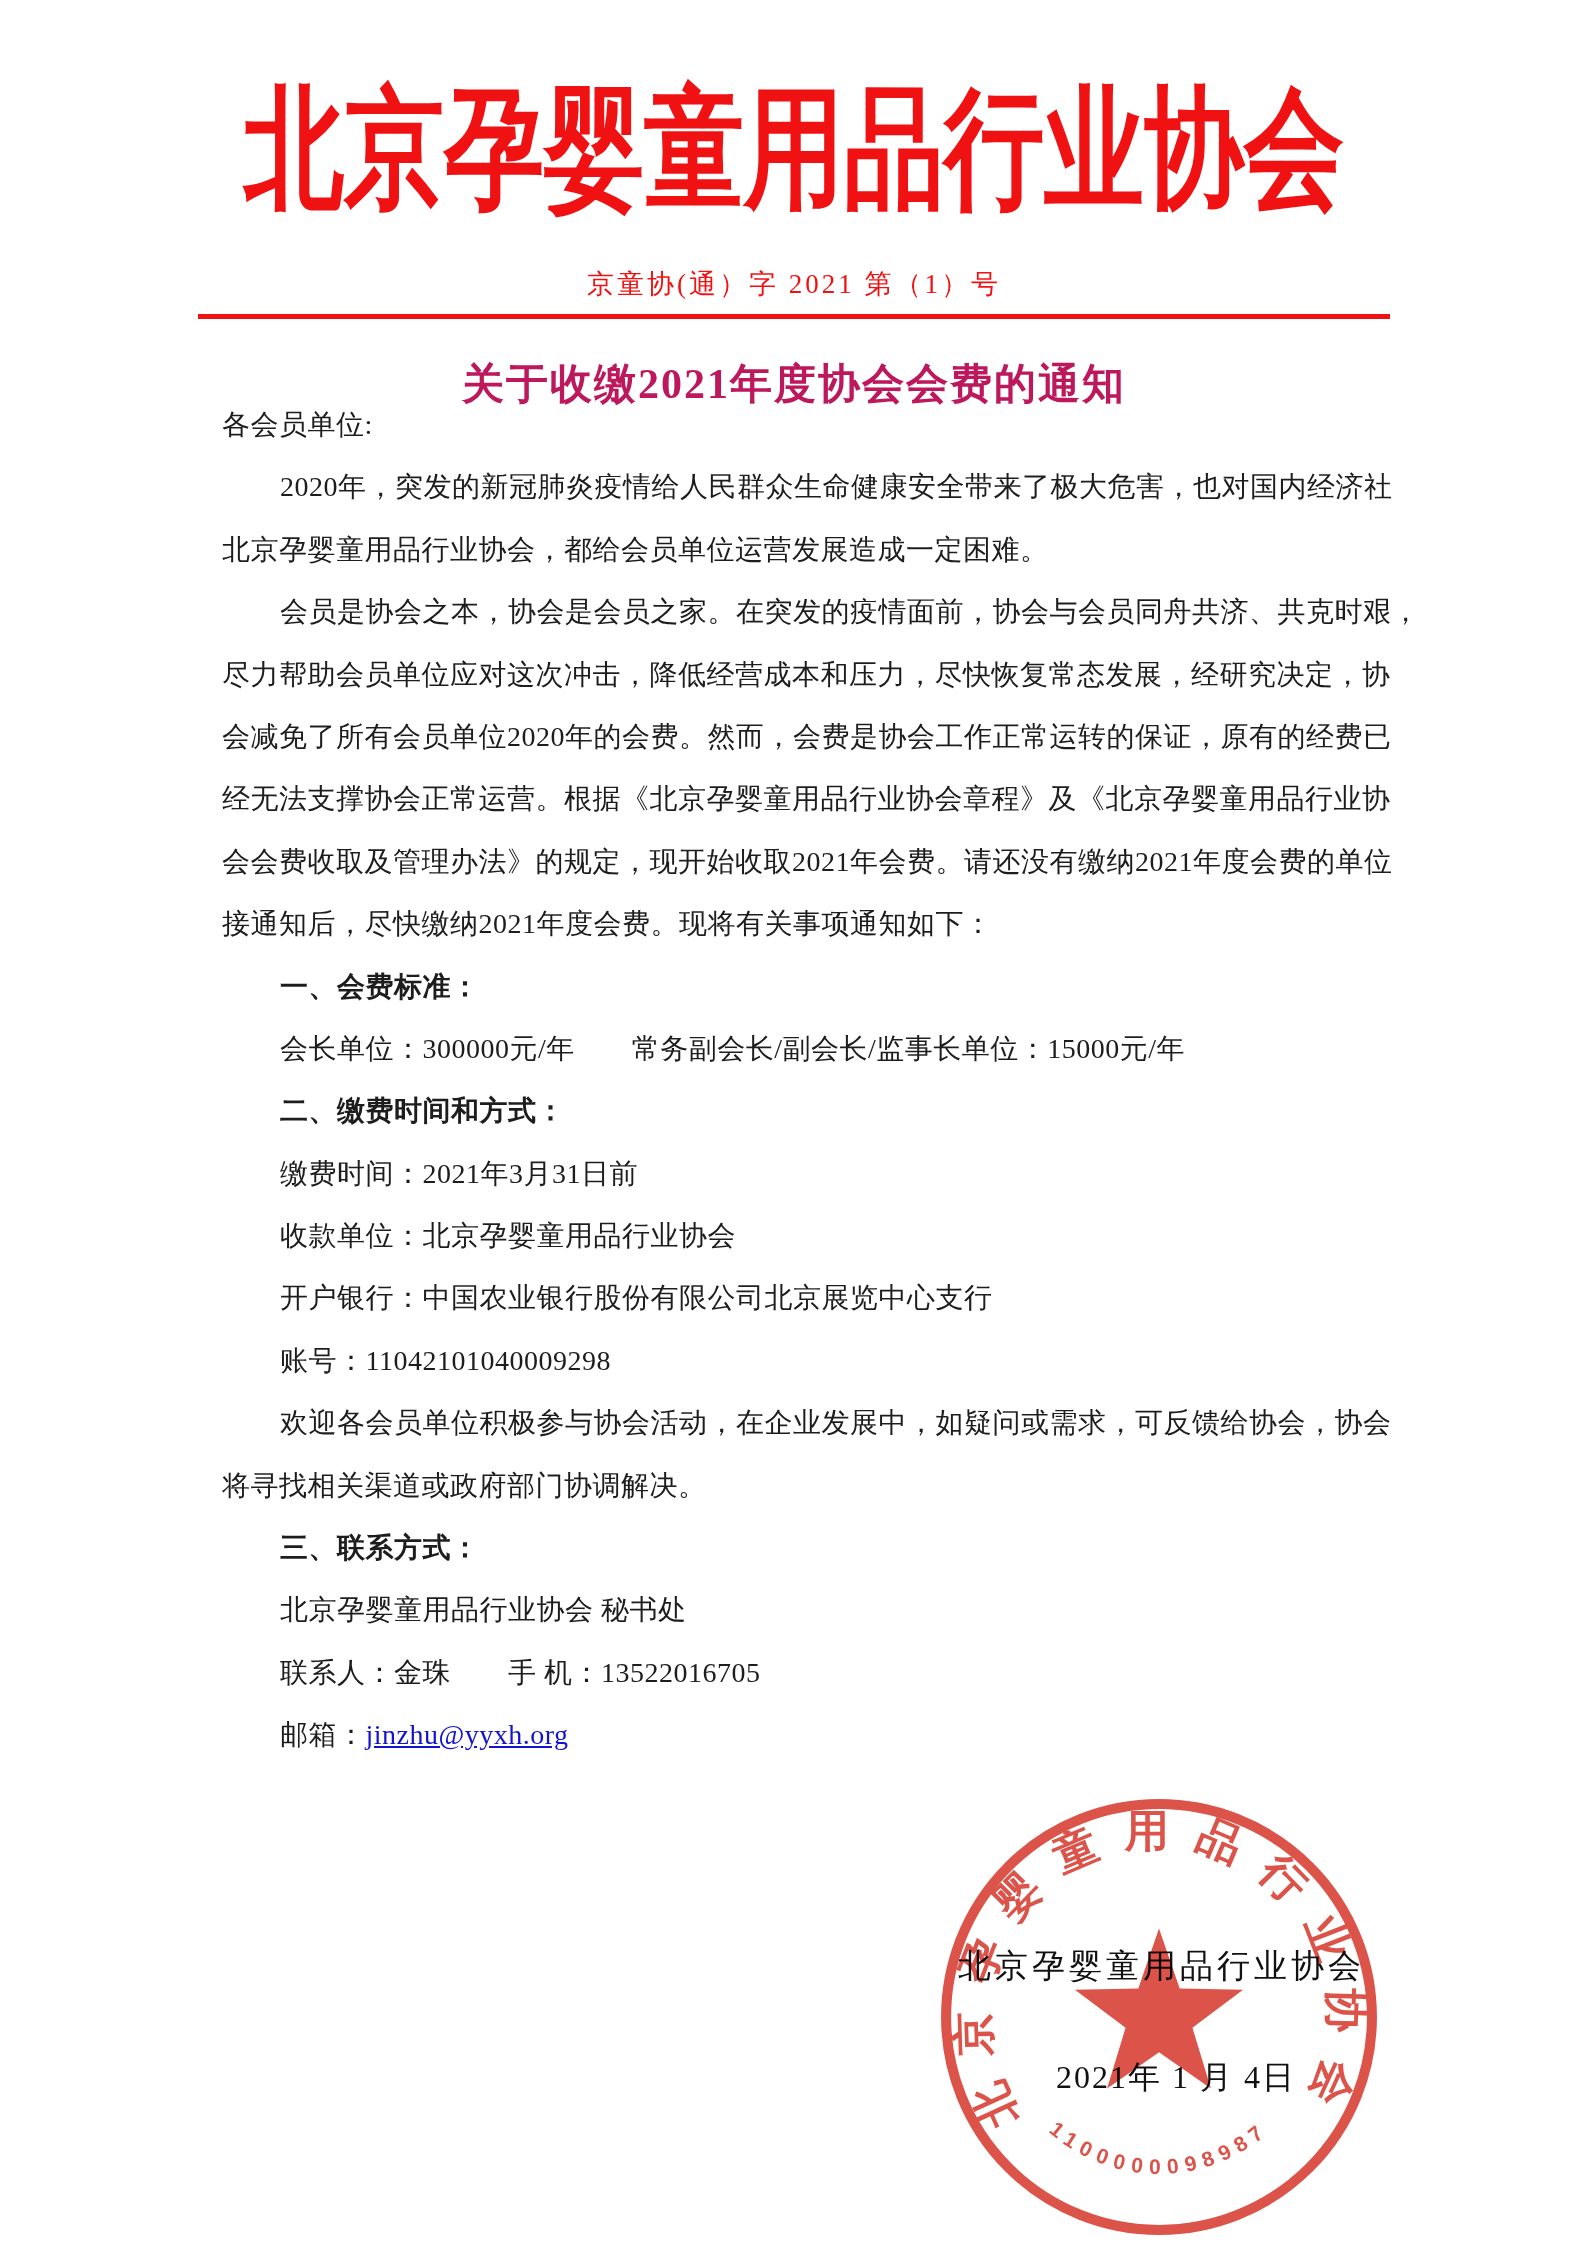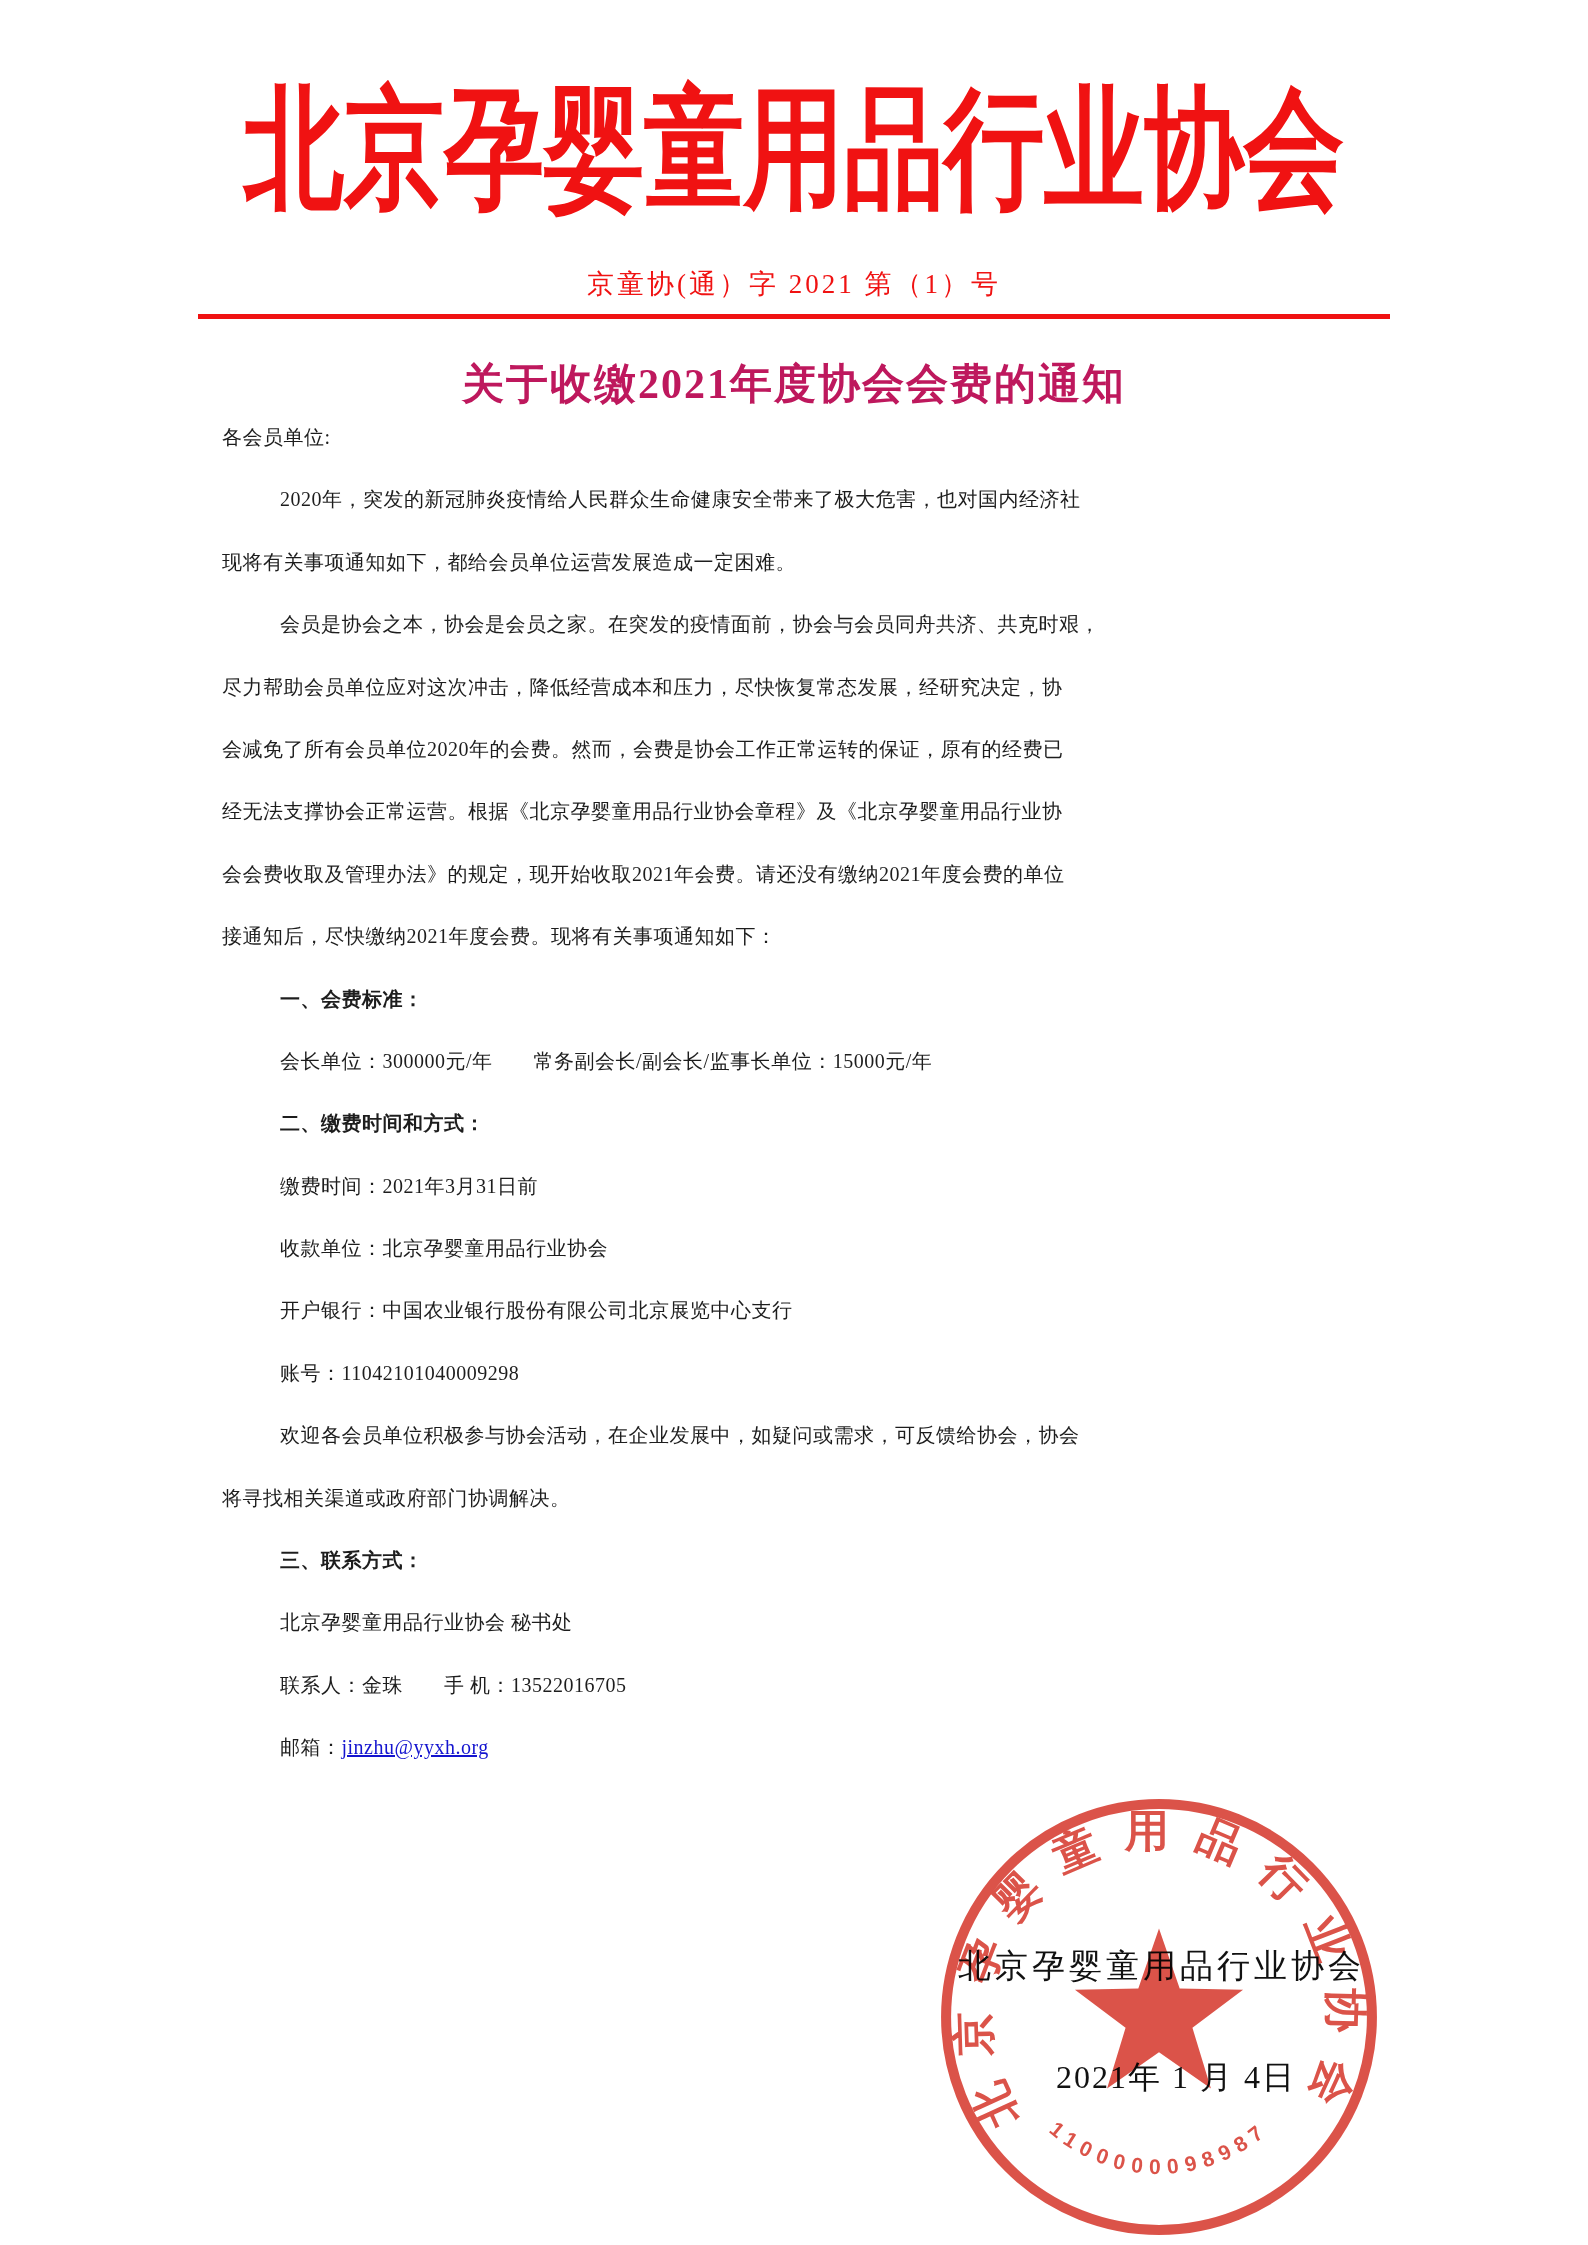--- a/index.html
+++ b/index.html
@@ -52,23 +52,23 @@
     top:356px;left:0;right:0;
     text-align:center;
     font-size:42px;
     font-weight:bold;
     letter-spacing:2px;
     color:#be185d;
     white-space:nowrap;
   }
   .body-lines{
     position:absolute;
-    top:406px;left:222px;
+    top:394px;left:222px;
     width:1180px;
-    font-size:20px;
+    font-size:28px;
     line-height:62.4px;
   }
   .line{
     height:62.4px;
     white-space:pre;
     letter-spacing:0.5px;
   }
   .line.indent{padding-left:58px;}
   .line.heading{padding-left:58px;font-weight:bold;}
   .email-link{
@@ -123,21 +123,21 @@
 
   <div class="doc-number">京童协(通）字 2021 第（1）号</div>
 
   <div class="rule"></div>
 
   <div class="doc-title">关于收缴2021年度协会会费的通知</div>
 
   <div class="body-lines">
       <div class="line flush">各会员单位:</div>
       <div class="line indent">2020年，突发的新冠肺炎疫情给人民群众生命健康安全带来了极大危害，也对国内经济社</div>
-      <div class="line flush">现将有关事项通知如下，都给会员单位运营发展造成一定困难。</div>
+      <div class="line flush">北京孕婴童用品行业协会，都给会员单位运营发展造成一定困难。</div>
       <div class="line indent">会员是协会之本，协会是会员之家。在突发的疫情面前，协会与会员同舟共济、共克时艰，</div>
       <div class="line flush">尽力帮助会员单位应对这次冲击，降低经营成本和压力，尽快恢复常态发展，经研究决定，协</div>
       <div class="line flush">会减免了所有会员单位2020年的会费。然而，会费是协会工作正常运转的保证，原有的经费已</div>
       <div class="line flush">经无法支撑协会正常运营。根据《北京孕婴童用品行业协会章程》及《北京孕婴童用品行业协</div>
       <div class="line flush">会会费收取及管理办法》的规定，现开始收取2021年会费。请还没有缴纳2021年度会费的单位</div>
       <div class="line flush">接通知后，尽快缴纳2021年度会费。现将有关事项通知如下：</div>
       <div class="line heading">一、会费标准：</div>
       <div class="line indent">会长单位：300000元/年　　常务副会长/副会长/监事长单位：15000元/年</div>
       <div class="line heading">二、缴费时间和方式：</div>
       <div class="line indent">缴费时间：2021年3月31日前</div>

